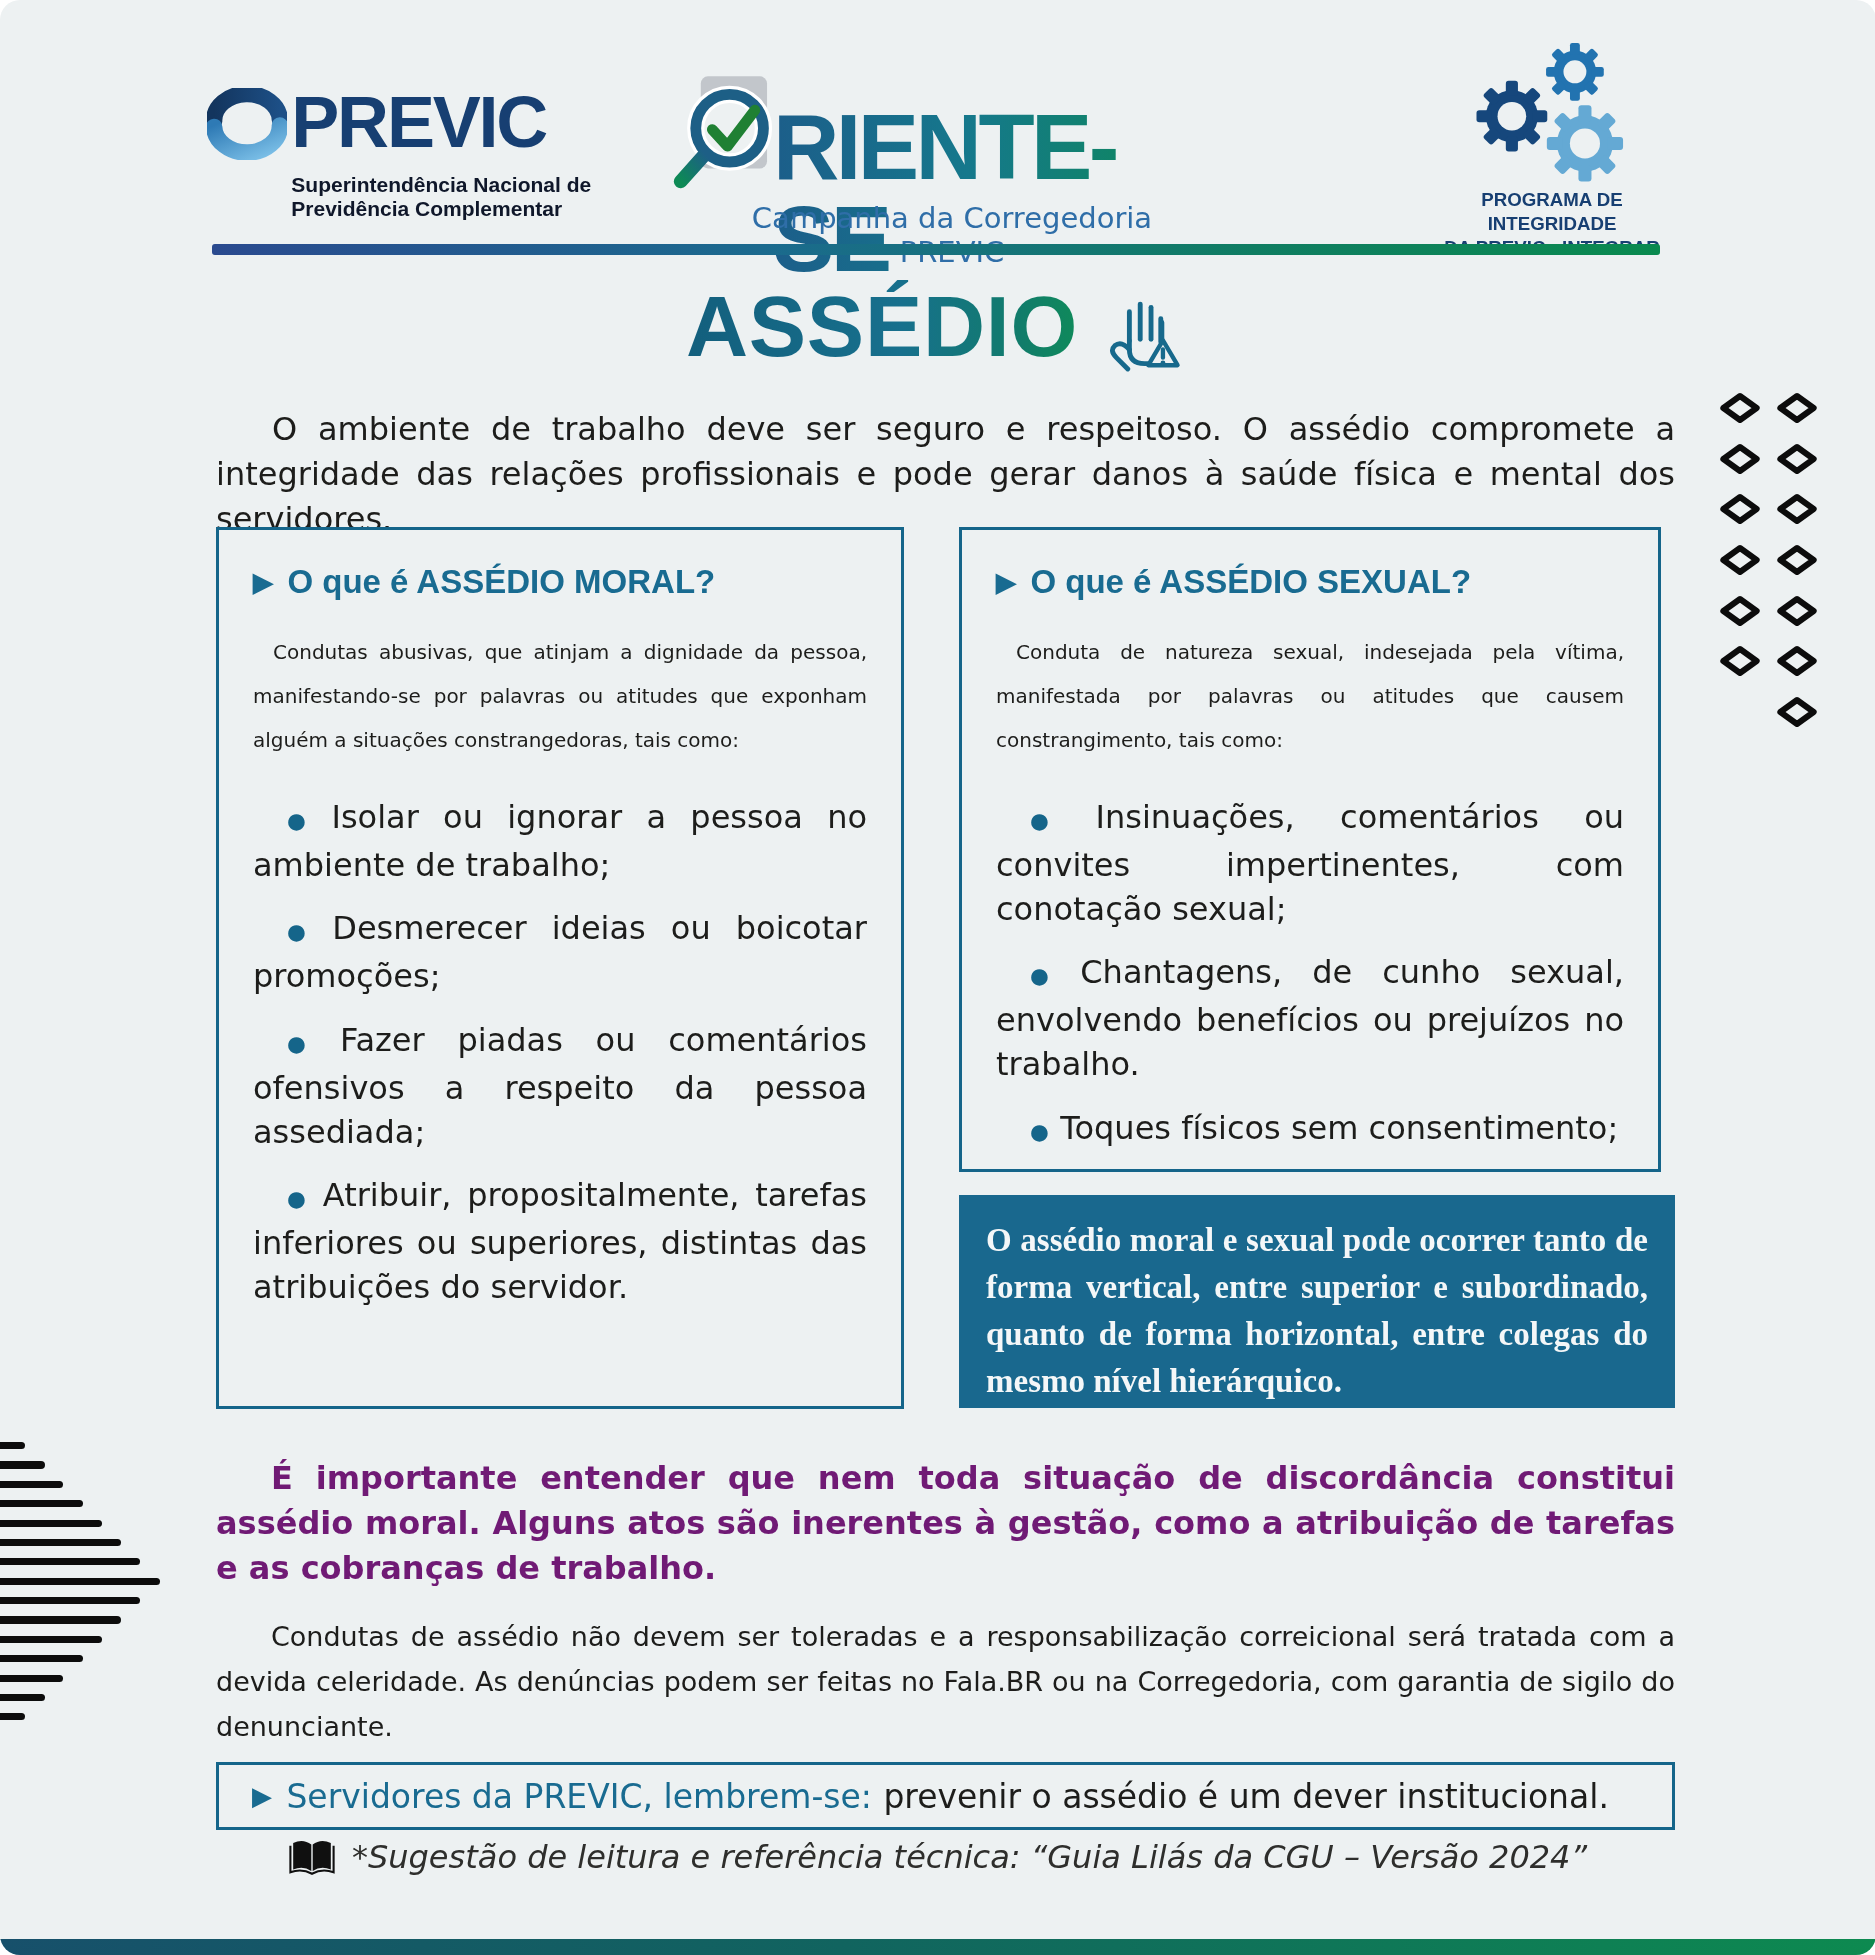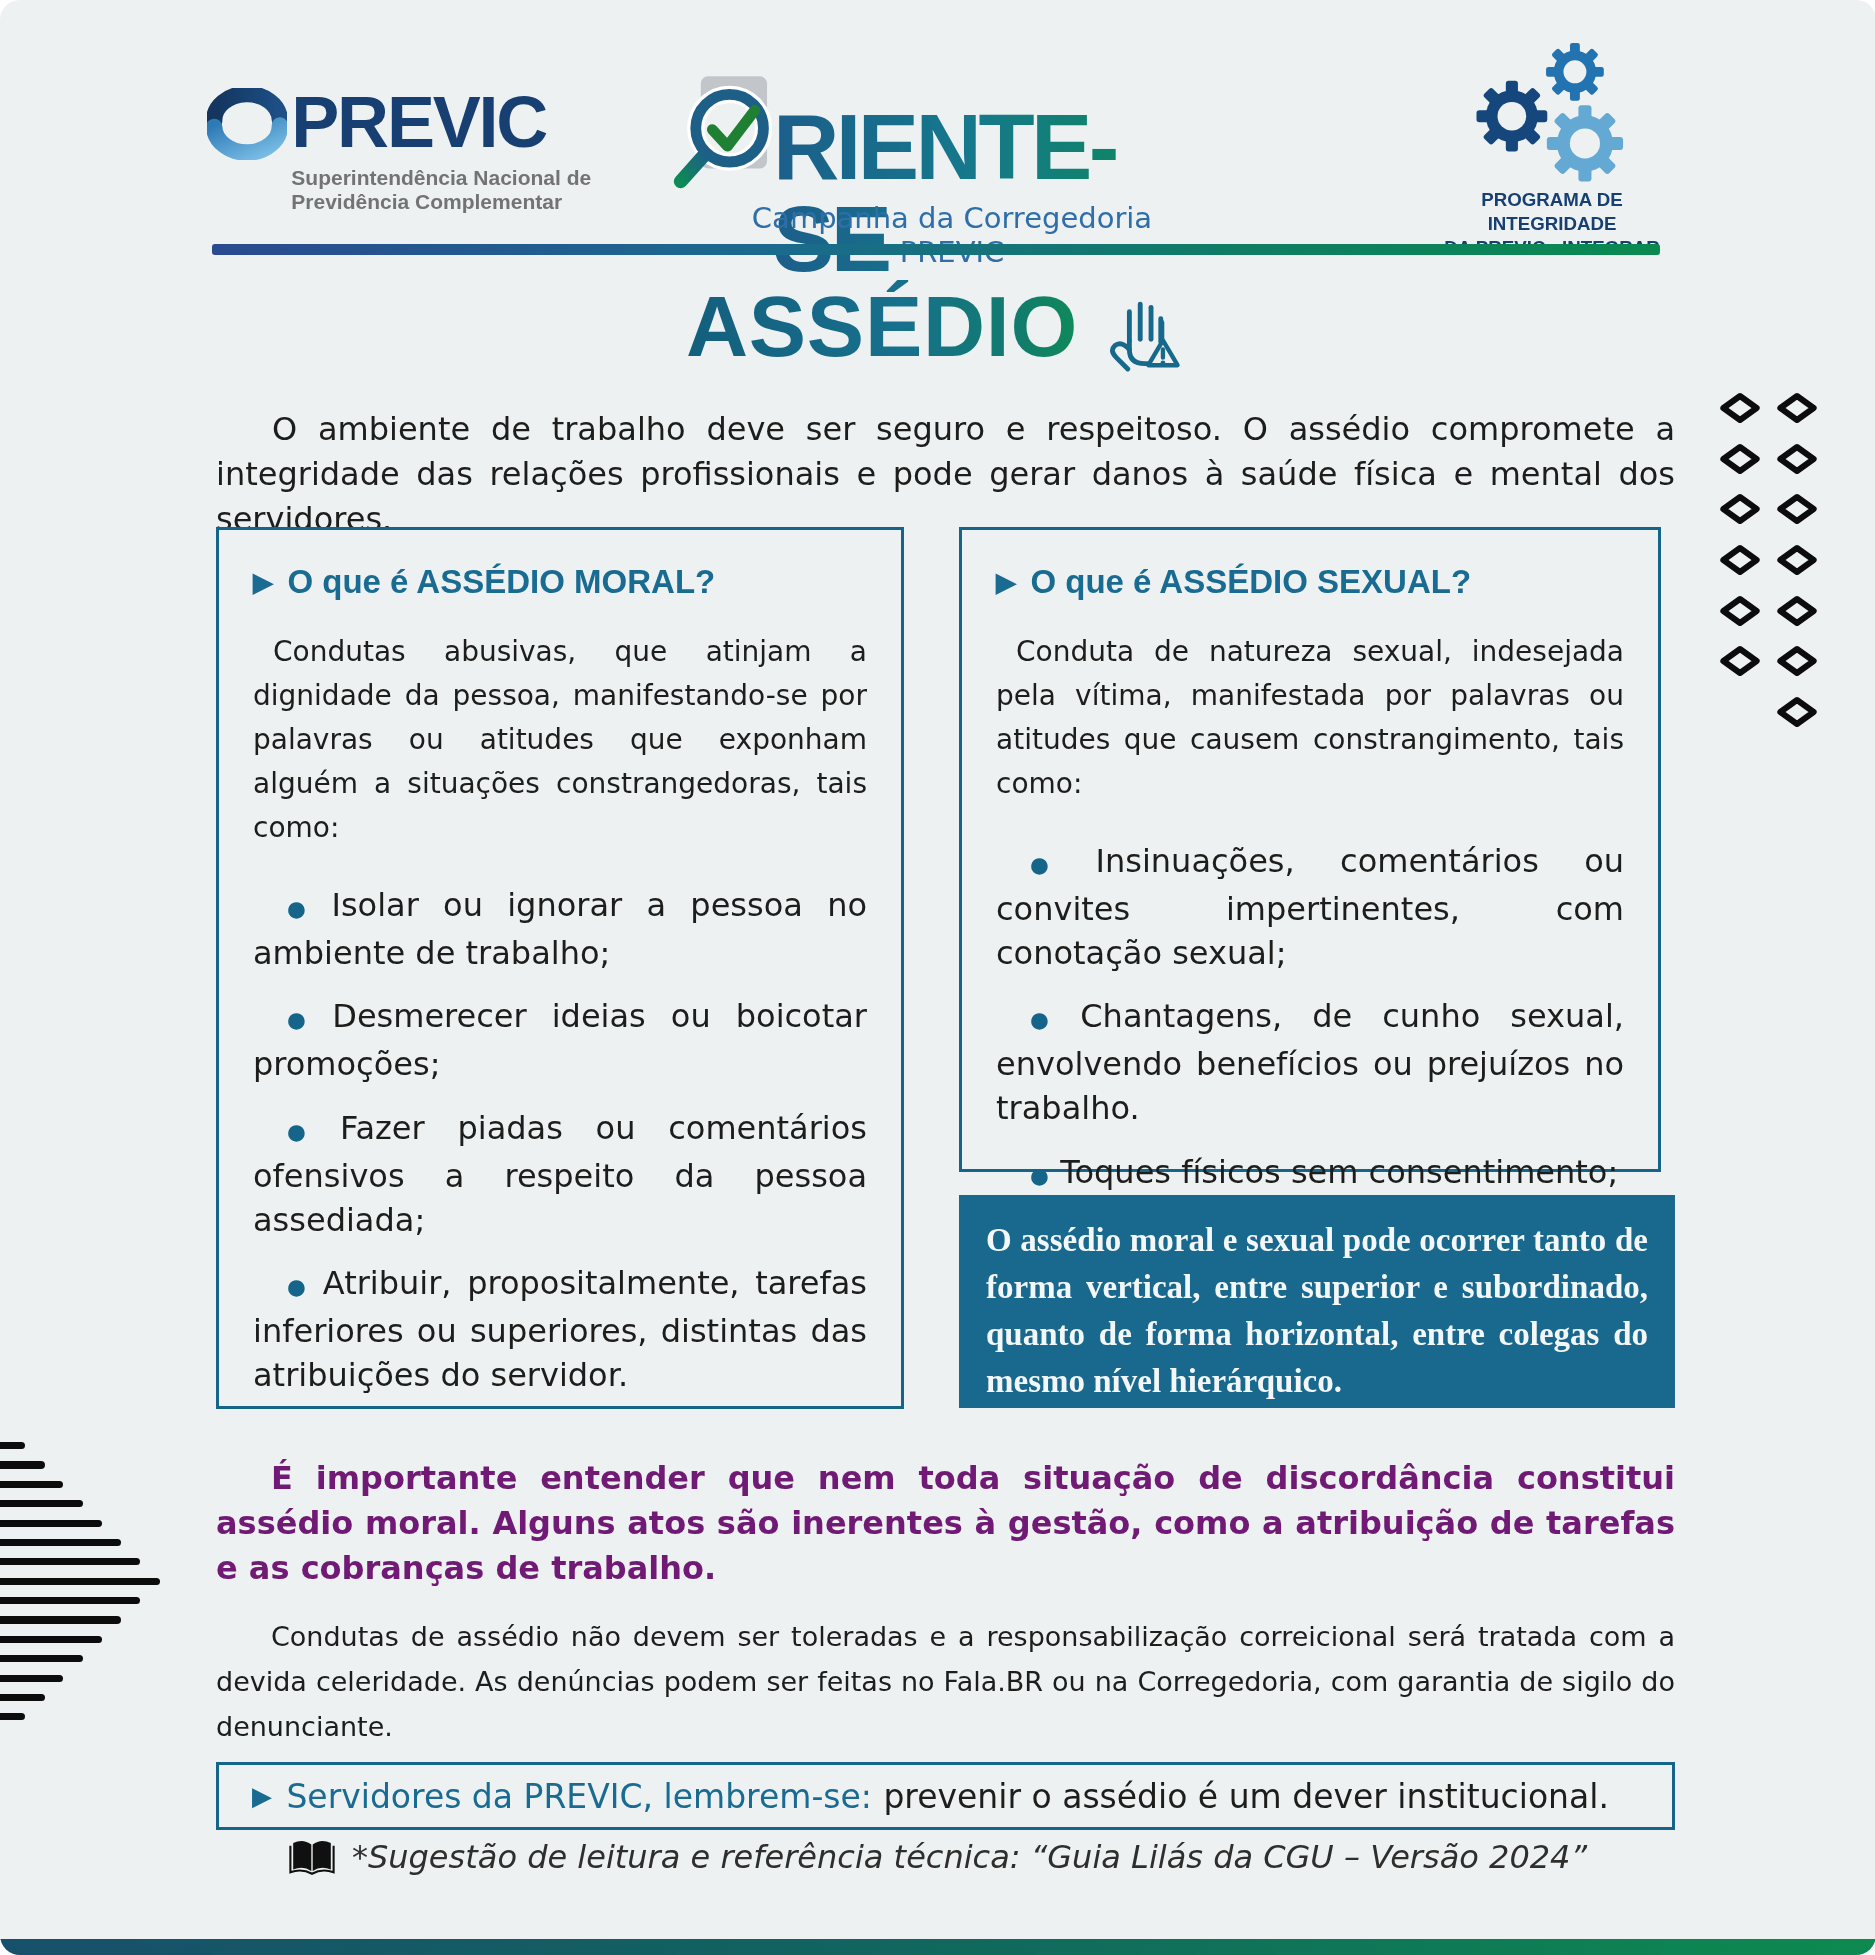--- a/index.html
+++ b/index.html
@@ -13,21 +13,21 @@
   .dia { width:40px; height:32px; }
   .dia.hidden { visibility:hidden; }
 
   
   .previc-logo { position:absolute; left:207px; top:88px; display:flex; }
   .previc-icon { width:80px; height:72px; }
   .previc-text { margin-left:4.3px; }
   .previc-name { font-family:"Liberation Sans", sans-serif; font-weight:bold; font-size:72px;
                  line-height:69px; letter-spacing:-2.2px; color:#173f72; }
   .previc-sub { font-family:"Liberation Sans", sans-serif; font-weight:bold; font-size:21px;
-                line-height:24.4px; color:#737373; margin-top:9px; }
+                line-height:24.4px; color:#0f172a; margin-top:16px; }
 
   .campaign-logo { position:absolute; left:672px; top:72px; width:532px; }
   .campaign-row { position:relative; height:129px; }
   .campaign-icon { position:absolute; left:0; top:0; width:108px; height:126px; }
   .campaign-wordmark { position:absolute; left:101px; top:29px;
         font-family:"Liberation Sans", sans-serif; font-weight:bold; font-size:92px; line-height:1;
         letter-spacing:-3.6px;
         background:linear-gradient(90deg,#1c5e8a 0%,#15788c 45%,#0d8a55 100%);
         -webkit-background-clip:text; background-clip:text; color:transparent; }
   .campaign-sub { position:absolute; left:43px; top:129px; width:474px; text-align:center;
@@ -54,21 +54,21 @@
   .intro { position:absolute; left:216px; top:407px; width:1459px; font-size:32px; line-height:45px;
         color:#1d1d1b; text-align:justify; text-indent:56px; }
 
   
   .info-box { position:absolute; border:3.6px solid #15658a; padding:33px 34px; background:transparent; }
   .box-moral { left:216px; top:527px; width:688px; height:882px; }
   .box-sexual { left:959px; top:527px; width:702px; height:645px; }
   .box-heading { font-family:"Liberation Sans", sans-serif; font-weight:bold; font-size:33px;
         color:#196b91; margin-bottom:29px; }
   .box-heading .tri { font-size:26px; margin-right:14.4px; position:relative; top:-2.2px; }
-  .box-body { font-size:28px; line-height:44px; color:#1d1d1b; text-align:justify;
+  .box-body { font-size:20px; line-height:44px; color:#1d1d1b; text-align:justify;
         text-indent:20px; margin-bottom:33px; }
   .bullet { font-size:32px; line-height:44px; color:#1d1d1b; text-align:justify;
         text-indent:34px; margin-bottom:19.4px; }
   .bullet .dot { color:#15658a; font-size:21.6px; margin-right:11.5px; }
 
   .highlight-box { position:absolute; left:959px; top:1195px; width:716px; height:213px;
         background:#19688e; padding:21.6px 27px; }
   .highlight-text { font-family:"Liberation Serif", serif; font-weight:bold; font-size:33px;
         line-height:47px; color:#f4f7f8; text-align:justify; }
 

